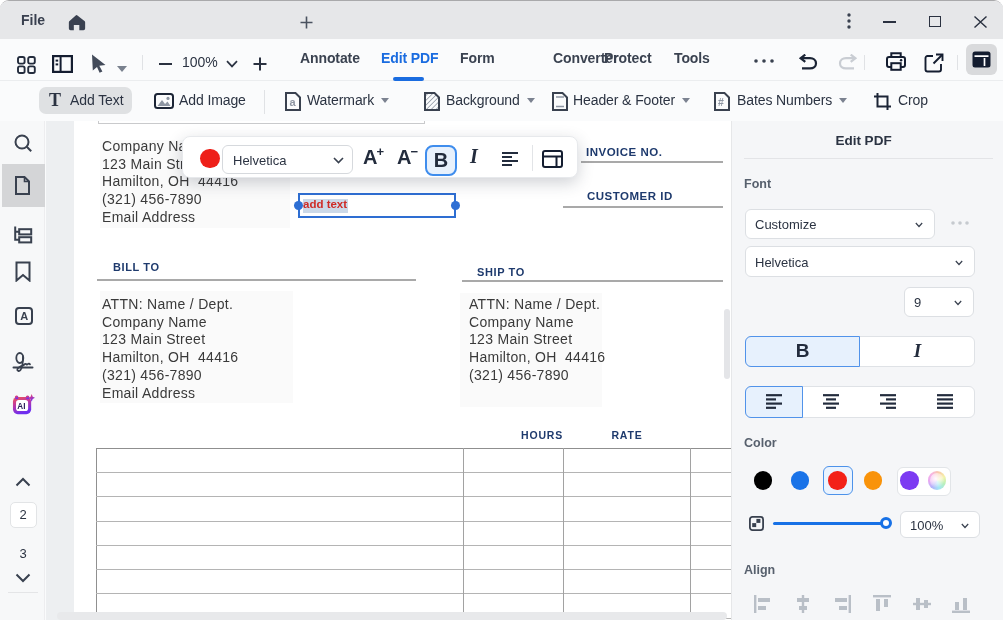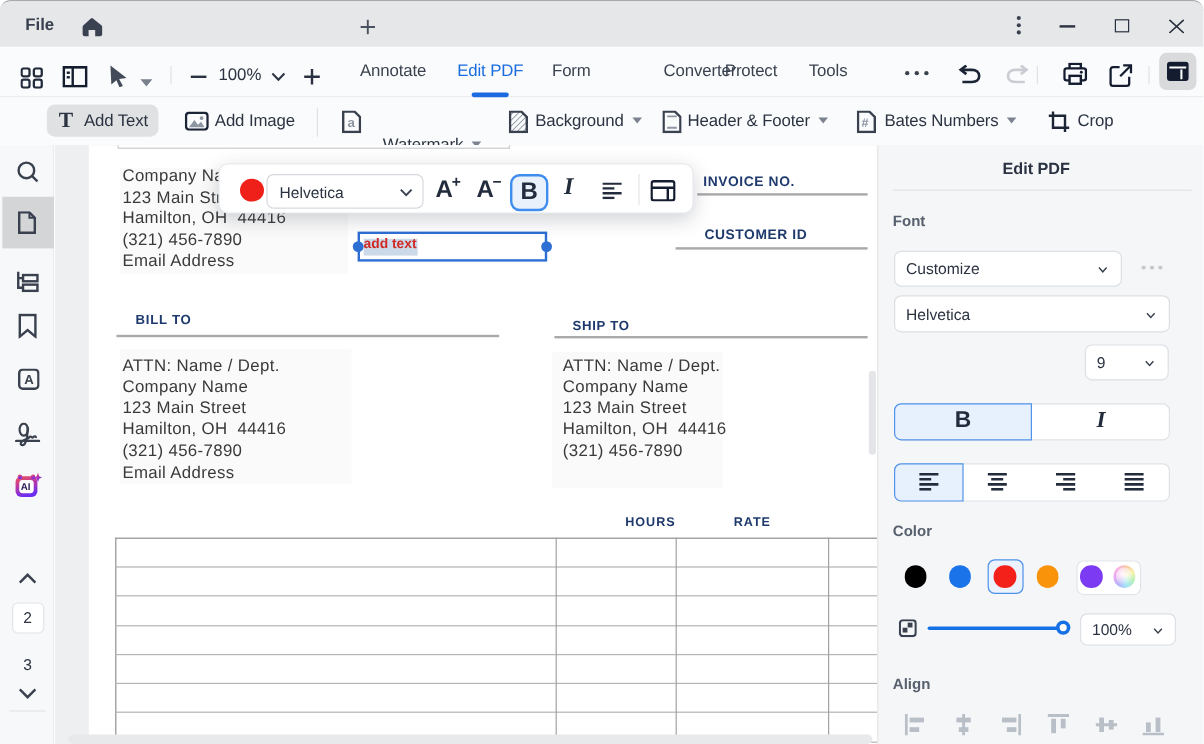--- a/index.html
+++ b/index.html
@@ -9,21 +9,21 @@
   .abs { position:absolute; }
   svg { display:block; }
 
   
   #titlebar { position:absolute; left:0; top:0; width:1003px; height:38px; background:#e6e7e9; }
   #tab { position:absolute; left:102px; top:6px; width:188px; height:36px; background:#ffffff; border-radius:8px 8px 0 0; }
   #tabtxt { position:absolute; left:13px; top:9px; font-size:12.5px; color:#3c4350; letter-spacing:-0.2px; }
 
   
   #row2 { position:absolute; left:0; top:38px; width:1003px; height:42px; background:#fafbfc; border-bottom:1px solid #ebedef; }
-  .menuitem { position:absolute; top:11px; font-size:14px; font-weight:400; color:#3a4250; letter-spacing:-0.1px; }
+  .menuitem { position:absolute; top:11px; font-size:14px; font-weight:700; color:#3a4250; letter-spacing:-0.1px; }
   .vsep { position:absolute; width:1px; background:#e0e2e5; }
 
   
   #row3 { position:absolute; left:0; top:81px; width:1003px; height:39px; background:#fafbfc; }
   .t3 { position:absolute; top:10px; font-size:14px; color:#2b3342; white-space:nowrap; letter-spacing:-0.1px; }
   .caret { display:inline-block; width:0; height:0; border-left:4px solid transparent; border-right:4px solid transparent; border-top:5px solid #7b8290; vertical-align:2px; margin-left:7px; }
 
   
   #sidebar { position:absolute; left:0; top:120px; width:45px; height:500px; background:#f7f8f9; border-right:1px solid #ededef; }
 
@@ -153,21 +153,21 @@
       <rect x="1" y="1" width="18" height="14" rx="2.5" fill="none" stroke="#1c2536" stroke-width="2"></rect>
       <path d="M3.5 13 L8 7 L11 11 L13.5 8.5 L16.5 13 Z" fill="#8d95a2"></path>
       <circle cx="14" cy="5.4" r="1.6" fill="#8d95a2"></circle>
     </svg>
     <div class="t3" style="left:179px;">Add Image</div>
     <div class="vsep" style="left:264px; top:8px; height:24px;"></div>
     <svg class="abs" style="left:285px; top:10px;" width="16" height="19" viewBox="0 0 16 19">
       <path d="M1 1 H10.5 L15 5.5 V18 H1 Z" fill="none" stroke="#39414f" stroke-width="2"></path>
       <text x="4.5" y="13.5" font-size="11" font-weight="bold" fill="#8d95a2" font-family="Liberation Sans">a</text>
     </svg>
-    <div class="t3" style="left:319px;margin-top:20px;">Watermark<span class="caret"></span></div>
+    <div class="t3" style="left:307px;">Watermark<span class="caret"></span></div>
     <svg class="abs" style="left:424px; top:10px;" width="16" height="19" viewBox="0 0 16 19">
       <defs>
           <pattern id="hat" width="3.4" height="3.4" patternTransform="rotate(45)" patternUnits="userSpaceOnUse">
             <line x1="0" y1="0" x2="0" y2="3.4" stroke="#8d95a2" stroke-width="1.5"></line>
           </pattern>
         </defs>
       <path d="M1 1 H10.5 L15 5.5 V18 H1 Z" fill="url(#hat)" stroke="#39414f" stroke-width="2"></path>
     </svg>
     <div class="t3" style="left:446px;">Background<span class="caret"></span></div>
     <svg class="abs" style="left:552px; top:10px;" width="16" height="19" viewBox="0 0 16 19">

